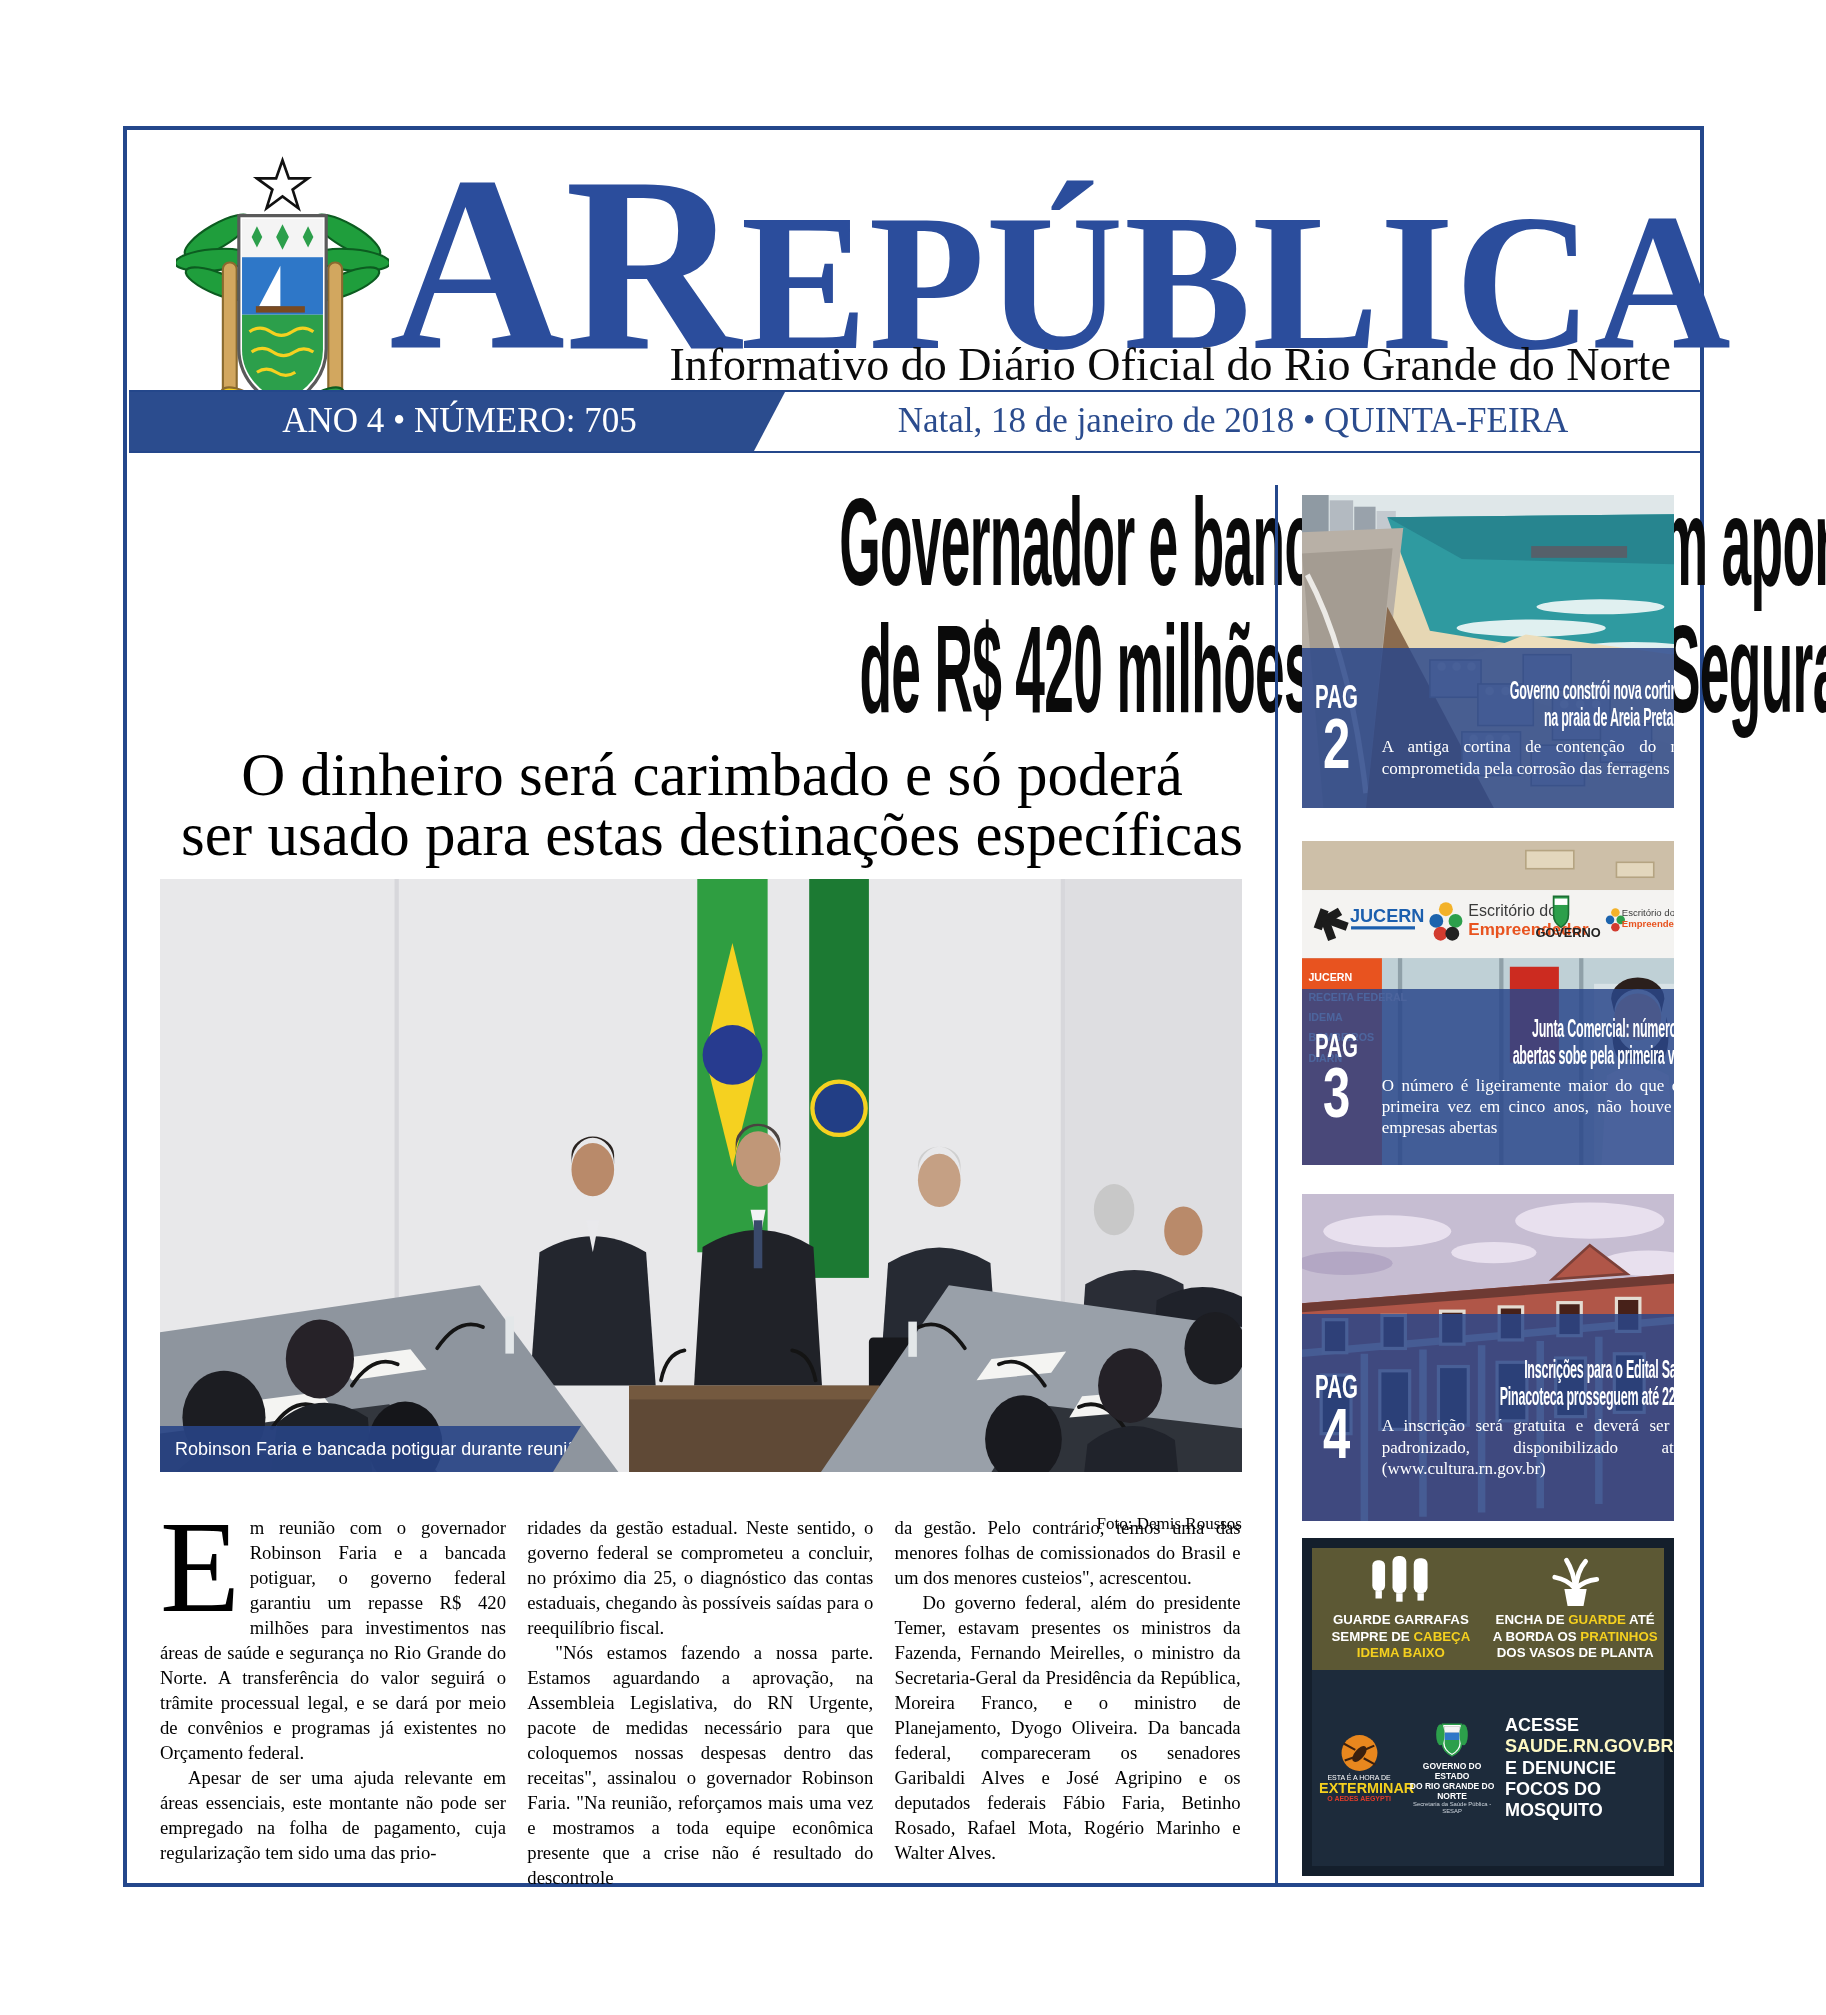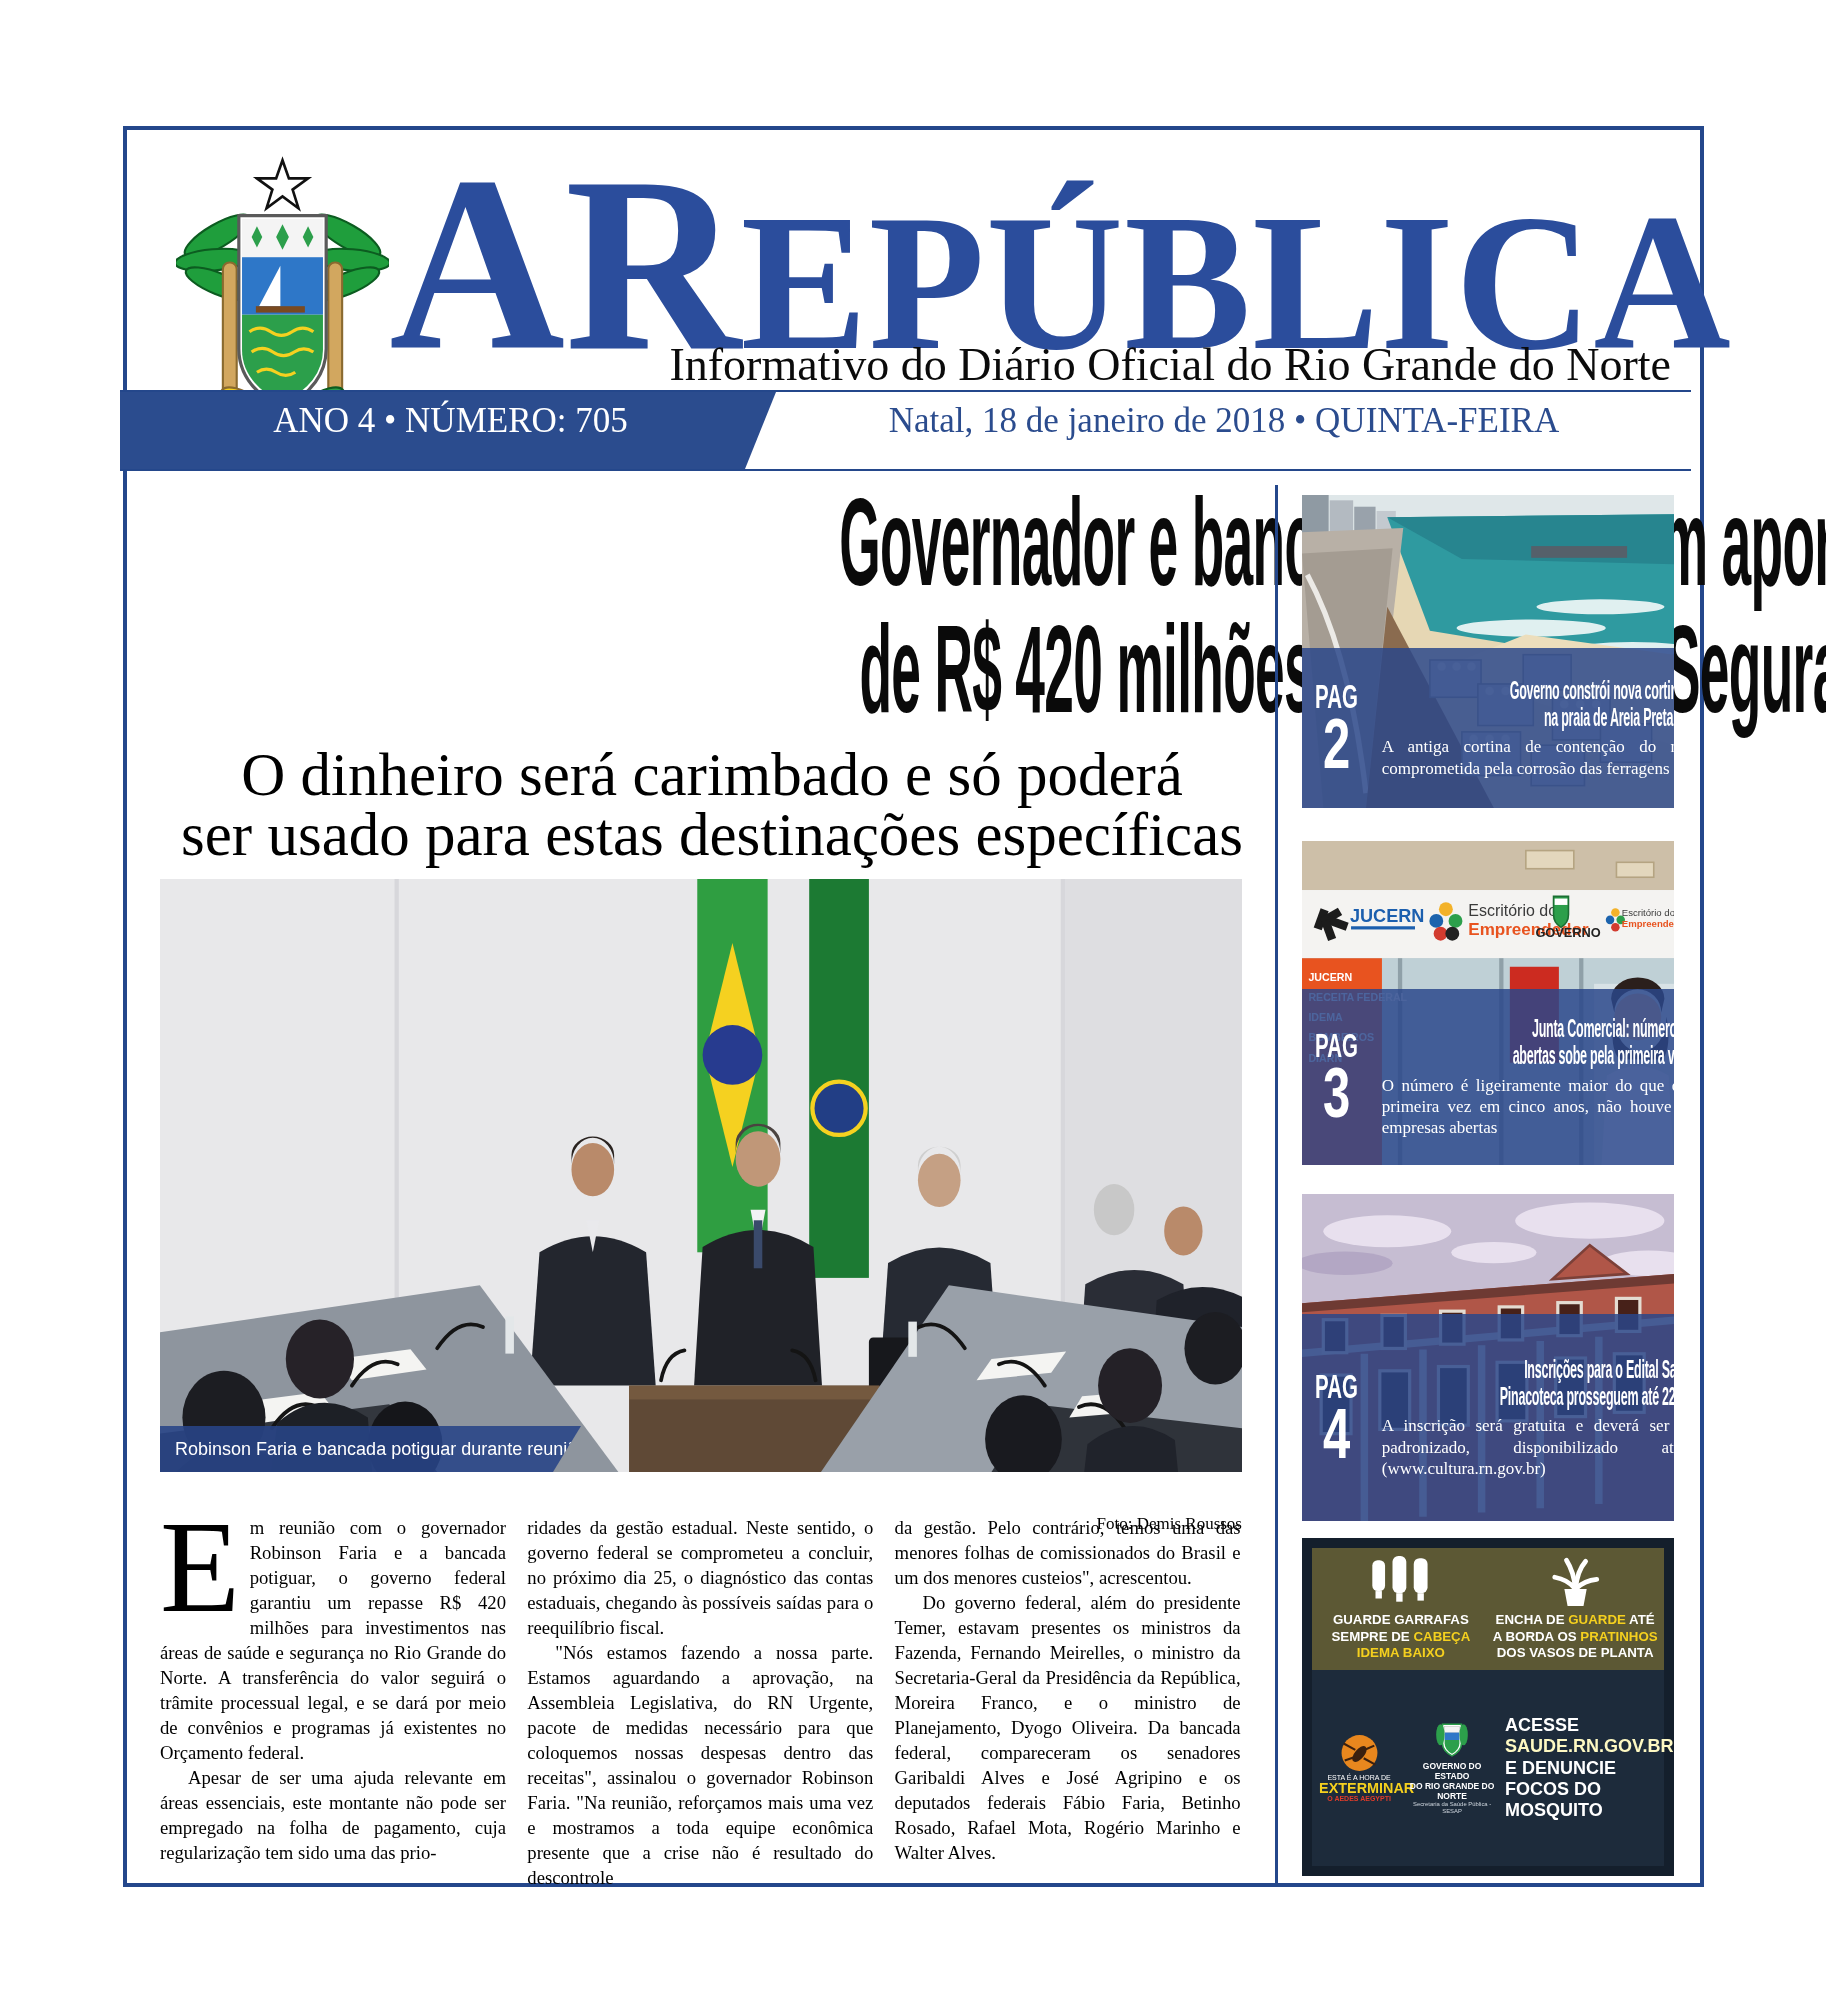--- a/index.html
+++ b/index.html
@@ -11,21 +11,21 @@
   .crest{position:absolute;left:176px;top:156px;width:213px;height:294px;}
   .mast-title{position:absolute;left:421px;top:138px;width:1279px;height:224px;
               display:flex;align-items:baseline;justify-content:center;color:#2b4d9c;
               font-weight:bold;line-height:1;white-space:nowrap;transform:scaleX(.97);}
   .mast-big{font-size:251px;}
   .mast-small{font-size:196px;letter-spacing:1.1px;}
   .mast-gap{display:inline-block;width:37px;}
   .mast-sub{position:absolute;left:565px;top:342px;width:1106px;text-align:right;
             font-size:46px;line-height:1;color:#0b0b0b;}
   
-  .datebar{position:absolute;left:120px;top:390px;width:1571px;height:81px;box-sizing:border-box;
+  .datebar{position:absolute;left:129px;top:390px;width:1571px;height:63px;box-sizing:border-box;
            border-top:2.7px solid #24478b;border-bottom:2.7px solid #24478b;background:#fff;}
   .datebar-blue{position:absolute;left:0;top:0;bottom:0;width:656px;background:#2b4c8e;
                 clip-path:polygon(0 0,100% 0,calc(100% - 31px) 100%,0 100%);}
   .datebar-left{position:absolute;left:64px;top:0;width:533px;height:58px;line-height:58px;
                 text-align:center;color:#fff;font-size:35px;}
   .datebar-right{position:absolute;left:672px;top:0;width:864px;height:58px;line-height:58px;
                  text-align:center;color:#2b4c8e;font-size:35px;}
   
   .headline{position:absolute;left:149px;top:479px;width:1126px;text-align:center;color:#0a0a0a;}
   .headline .hl-line{font-family:"Liberation Sans",sans-serif;font-weight:700;font-size:124px;

